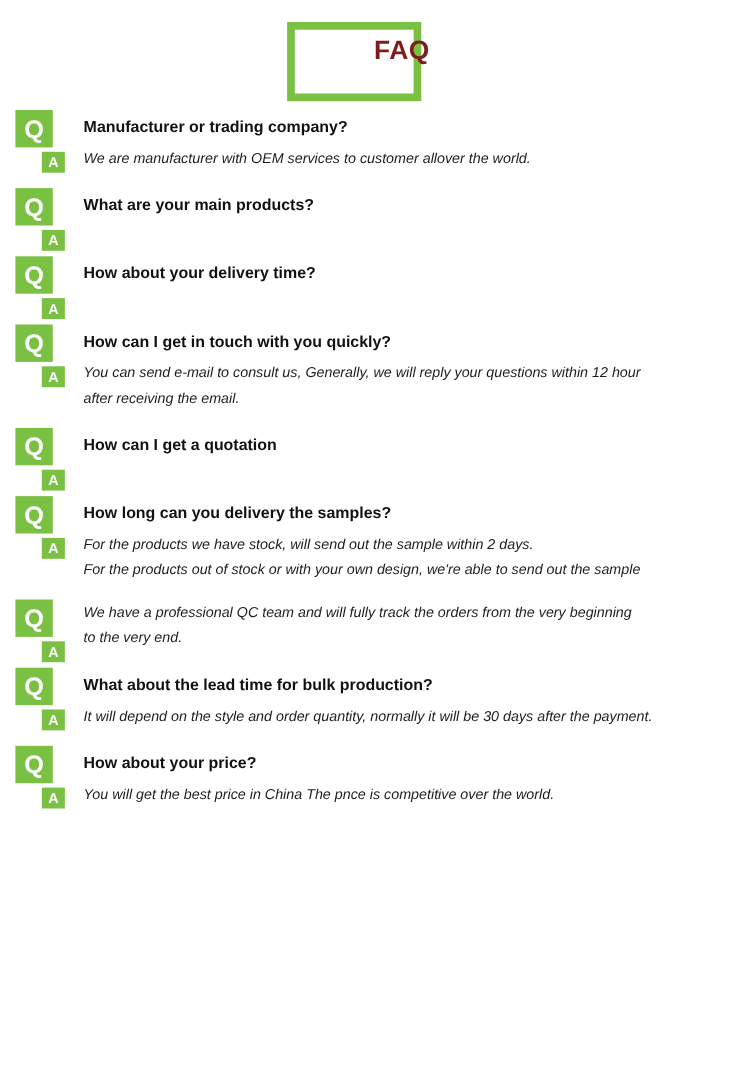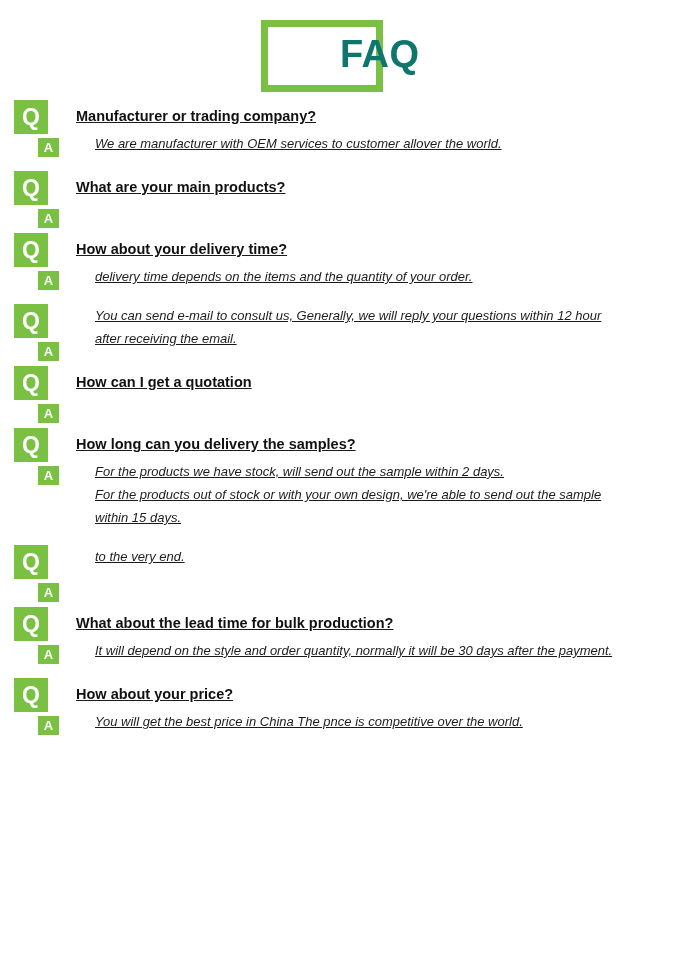--- a/index.html
+++ b/index.html
@@ -27,24 +27,24 @@
     top: 20px;
     width: 122px;
     height: 72px;
     border: 7px solid #7ac143;
     box-sizing: border-box;
   }
   .header-title {
     position: absolute;
     left: 340px;
     top: 33px;
-    font-size: 38px;
+    font-size: 24px;
     font-weight: bold;
     letter-spacing: 0.5px;
-    color: #0f766e;
+    color: #7f1d1d;
     font-family: "Liberation Sans", sans-serif;
   }
 
   
   .faq-list {
     padding: 0 16px 0 14px;
   }
   .faq-item {
     position: relative;
     margin-bottom: 16px;
@@ -76,39 +76,37 @@
     font-weight: bold;
     line-height: 19px;
     text-align: center;
     margin-left: 24px;
     margin-top: 4px;
     font-family: "Liberation Sans", sans-serif;
   }
   .texts {
     margin-left: 62px;
     padding-right: 4px;
-    text-decoration: underline;
   }
   .question {
     font-size: 14.5px;
     font-weight: bold;
     color: #111111;
     line-height: 20px;
     padding-top: 6px;
     padding-bottom: 6px;
   }
   .answer {
     font-size: 13px;
     font-style: italic;
     color: #1c1c1c;
     line-height: 23px;
   }
   .answer-line {
     display: block;
-    margin-left: 19px;
   }
 </style>
 </head>
 <body>
 
 <div class="header">
   <div class="header-box"></div>
   <div class="header-title">FAQ</div>
 </div>
 
@@ -135,30 +133,30 @@
       </div>
     </div>
     <div class="faq-item">
       <div class="badges">
         <div class="badge-q">Q</div>
         <div class="badge-a">A</div>
       </div>
       <div class="texts">
         <div class="question">How about your delivery time?</div>
         <div class="answer">
-          <span class="answer-line">delivery time depends on the items and the quantity of your order.</span>
-        </div>
-      </div>
-    </div>
-    <div class="faq-item">
-      <div class="badges">
-        <div class="badge-q">Q</div>
-        <div class="badge-a">A</div>
-      </div>
-      <div class="texts">
+        </div>
+      </div>
+    </div>
+    <div class="faq-item">
+      <div class="badges">
+        <div class="badge-q">Q</div>
+        <div class="badge-a">A</div>
+      </div>
+      <div class="texts">
+        <div class="question">How can I get in touch with you quickly?</div>
         <div class="answer">
           <span class="answer-line">You can send e-mail to consult us, Generally, we will reply your questions within 12 hour</span>
           <span class="answer-line">after receiving the email.</span>
         </div>
       </div>
     </div>
     <div class="faq-item">
       <div class="badges">
         <div class="badge-q">Q</div>
         <div class="badge-a">A</div>
@@ -170,31 +168,31 @@
     <div class="faq-item">
       <div class="badges">
         <div class="badge-q">Q</div>
         <div class="badge-a">A</div>
       </div>
       <div class="texts">
         <div class="question">How long can you delivery the samples?</div>
         <div class="answer">
           <span class="answer-line">For the products we have stock, will send out the sample within 2 days.</span>
           <span class="answer-line">For the products out of stock or with your own design, we're able to send out the sample</span>
-          <span class="answer-line">within 15 days.</span>
-        </div>
-      </div>
-    </div>
-    <div class="faq-item">
-      <div class="badges">
-        <div class="badge-q">Q</div>
-        <div class="badge-a">A</div>
-      </div>
-      <div class="texts">
-        <div class="answer">
+        </div>
+      </div>
+    </div>
+    <div class="faq-item">
+      <div class="badges">
+        <div class="badge-q">Q</div>
+        <div class="badge-a">A</div>
+      </div>
+      <div class="texts">
+        <div class="answer">
+          <span class="answer-line">We have a professional QC team and will fully track the orders from the very beginning</span>
           <span class="answer-line">to the very end.</span>
         </div>
       </div>
     </div>
     <div class="faq-item">
       <div class="badges">
         <div class="badge-q">Q</div>
         <div class="badge-a">A</div>
       </div>
       <div class="texts">

